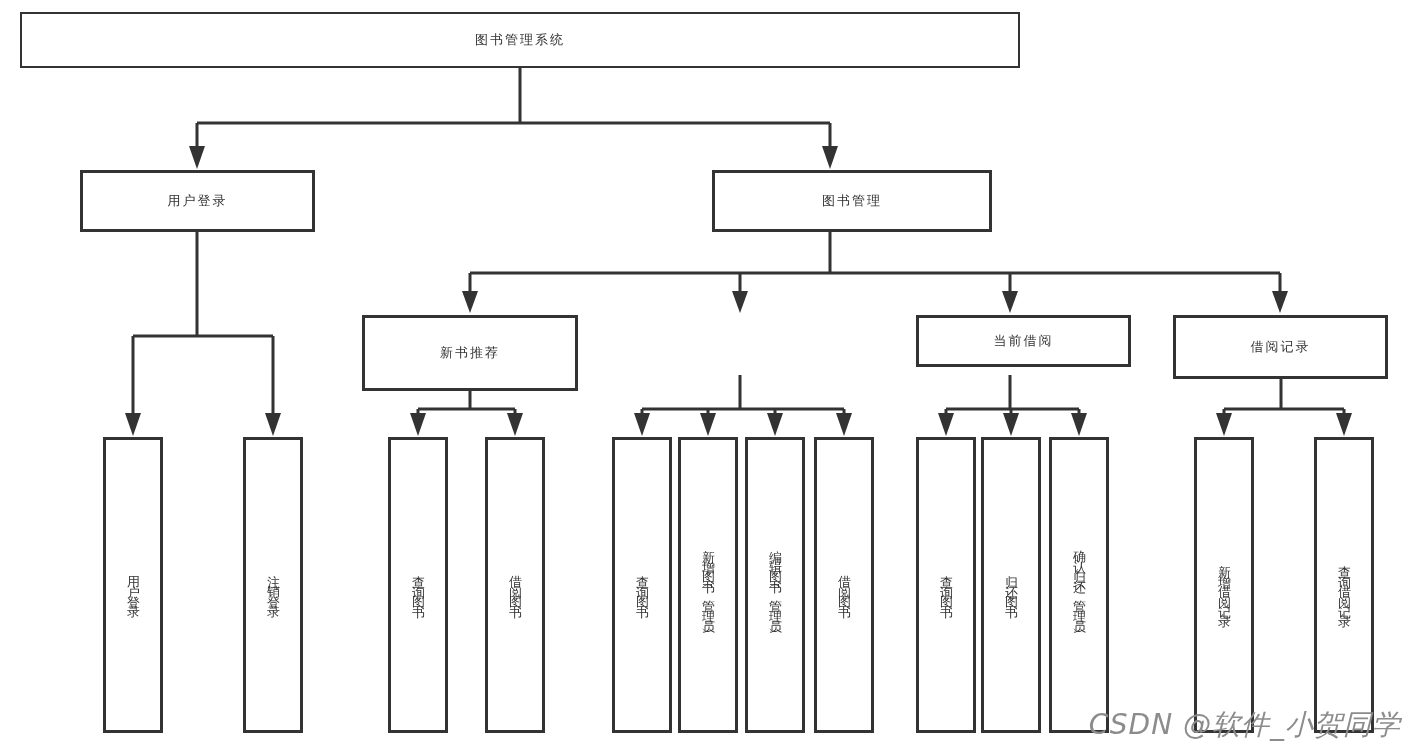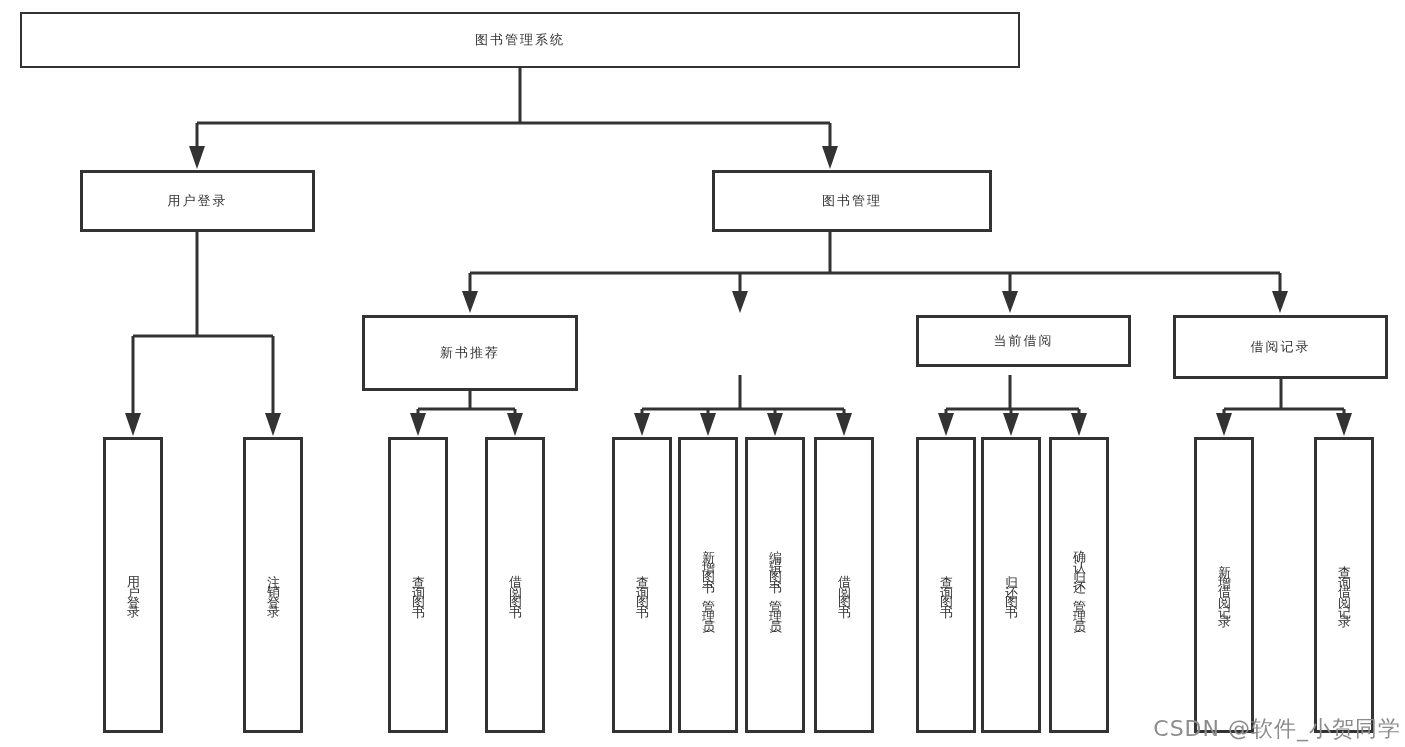--- a/index.html
+++ b/index.html
@@ -37,23 +37,24 @@
     letter-spacing: 10px;
     line-height: 54px;
     text-align: center;
     white-space: normal;
   }
   .leaf { top: 437px; width: 60px; height: 296px; }
   .watermark {
     position: absolute;
     right: 4px;
     bottom: 3px;
-    font-size: 22px;
+    font-size: 28px;
     color: #8c8c8c;
     letter-spacing: 1px;
+    font-style: italic;
   }
 </style>
 </head>
 <body>
 
 <div id="stage">
 
   <svg id="connectors" viewBox="0 0 1405 747" xmlns="http://www.w3.org/2000/svg">
     <g stroke="#333333" stroke-width="3" fill="none">
 

